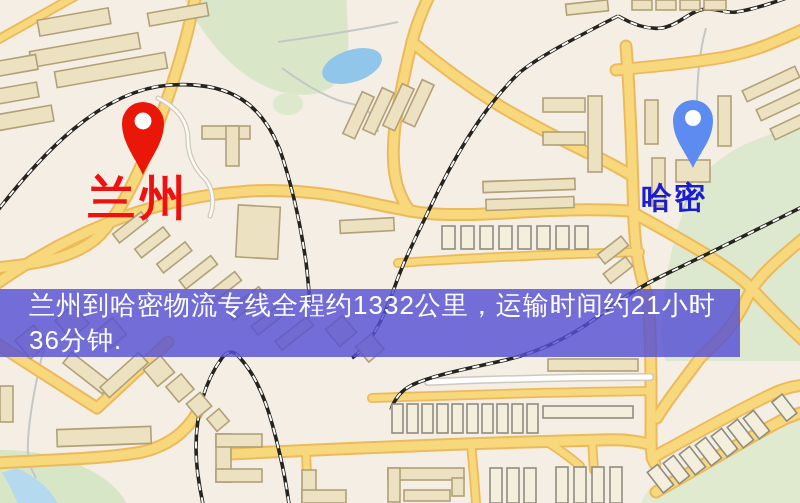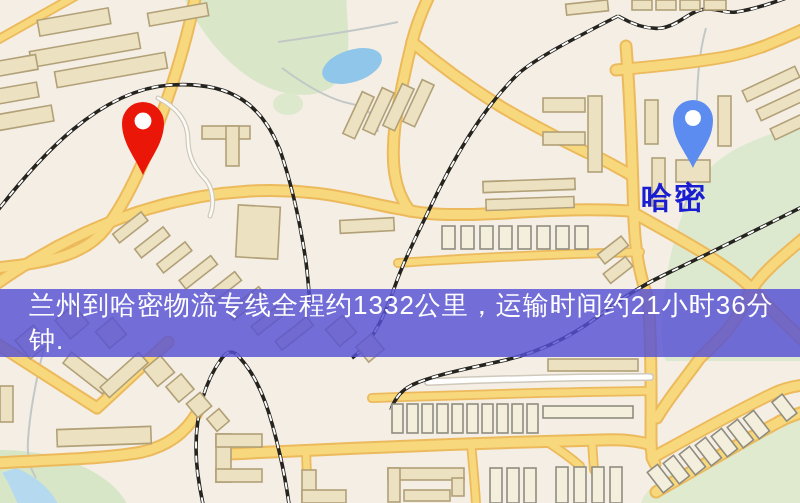--- a/index.html
+++ b/index.html
@@ -9,21 +9,21 @@
     background:#f4eee4;
   }
   .map-svg{position:absolute;left:0;top:0;width:800px;height:503px;display:block;}
   .marker-label{
     position:absolute;font-weight:bold;white-space:nowrap;line-height:1;
     font-family:"Liberation Sans","DejaVu Sans",sans-serif;
   }
   .origin-label{left:88px;top:174px;font-size:47px;letter-spacing:4px;}
   .dest-label{left:641px;top:182px;font-size:31px;letter-spacing:2px;}
   .route-banner{
-    position:absolute;left:0;top:289px;width:800px;height:68px;
+    position:absolute;left:0;top:289px;width:740px;height:68px;
     display:flex;align-items:center;box-sizing:border-box;padding-left:29px;
   }
   .route-banner span{font-size:26px;letter-spacing:1px;}
   
   .bld{fill:#ece1c1;stroke:#b2a178;stroke-width:1.6;}
   .bld2{fill:#f4eedc;stroke:#8f8d80;stroke-width:1.6;}
   .rc{fill:none;stroke:#ecba5c;stroke-width:13;stroke-linecap:round;stroke-linejoin:round;}
   .rf{fill:none;stroke:#f8d87c;stroke-width:9;stroke-linecap:round;stroke-linejoin:round;}
   .rc.m{stroke-width:10;}
   .rf.m{stroke-width:6.5;}
@@ -271,20 +271,21 @@
     <g>
       <path fill="#ea1607" d="M 143,175 C 135,157 122,143 122,123 A 21,21 0 1 1 164,123 C 164,143 151,157 143,175 Z"></path>
       <circle cx="143" cy="121" r="8.5" fill="#ffffff"></circle>
     </g>
     <g>
       <path fill="#5c8cf0" d="M 693,168 C 685,151 673,139 673,120 A 20,20 0 1 1 713,120 C 713,139 701,151 693,168 Z"></path>
       <circle cx="693" cy="118" r="8" fill="#ffffff"></circle>
     </g>
   </svg>
 
+  <div class="marker-label origin-label" style="color: rgb(240, 16, 16);">兰州</div>
 
   <div class="marker-label dest-label" style="color: rgb(25, 29, 210);">哈密</div>
 
   <div class="route-banner" style="background-color: rgba(86, 80, 212, 0.82);">
     <span style="color: rgb(255, 255, 255);">兰州到哈密物流专线全程约1332公里，运输时间约21小时36分钟.</span>
   </div>
 
 </div>
 
 </body></html>

